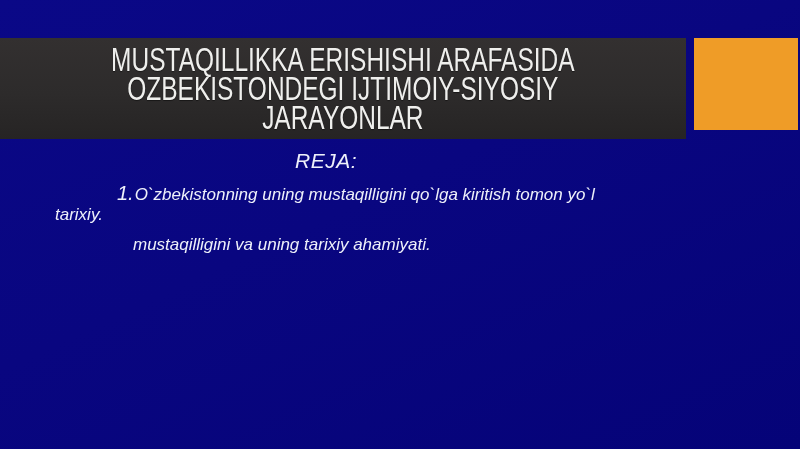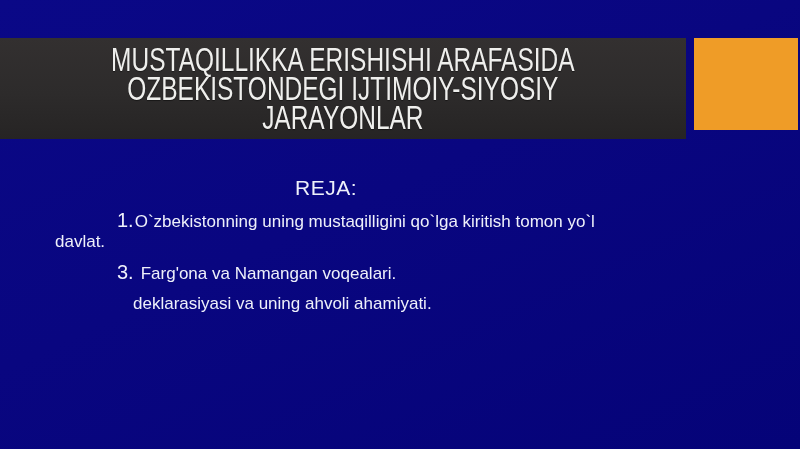--- a/index.html
+++ b/index.html
@@ -23,22 +23,23 @@
     font-size:34px;
     line-height:29px;
     white-space:nowrap;
     text-shadow:0 1px 1px rgba(0,0,0,0.45);
   }
   .orange-square{
     position:absolute;left:694px;top:38px;width:104px;height:92px;
     background:var(--accent_orange,#ef9c27);
   }
   .content{
-    position:absolute;left:55px;top:176px;width:700px;
+    position:absolute;left:55px;top:149px;width:700px;
     color:var(--text,#eef0fa);
+    font-style:italic;
   }
   .reja{
     font-size:21px;line-height:24px;
     margin:0 0 10px 240px;
     letter-spacing:0.5px;
   }
   .item{margin:0 0 10px 0;font-size:17px;line-height:20px;}
   .item .l1{white-space:nowrap;padding-left:62px;}
   .item .l2{white-space:nowrap;}
   .item.i4 .l2{padding-left:78px;}
@@ -62,28 +63,23 @@
   <div class="orange-square"></div>
 
   <div class="content">
 
     <div class="reja">REJA:</div>
 
     <div class="item i1">
       <div class="l1">
         <span class="num tight">1.</span><span>O`zbekistonning uning mustaqilligini qo`lga kiritish tomon yo`l</span>
       </div>
-      <div class="l2">davlat.</div>
+      <div class="l2">tarixiy.</div>
     </div>
 
 
-    <div class="item i3">
-      <div class="l1">
-        <span class="num g">3.</span><span>Farg'ona va Namangan voqealari.</span>
-      </div>
-    </div>
 
     <div class="item i4">
-      <div class="l2">deklarasiyasi va uning ahvoli ahamiyati.</div>
+      <div class="l2">mustaqilligini va uning tarixiy ahamiyati.</div>
     </div>
 
   </div>
 </div>
 
 </body></html>

